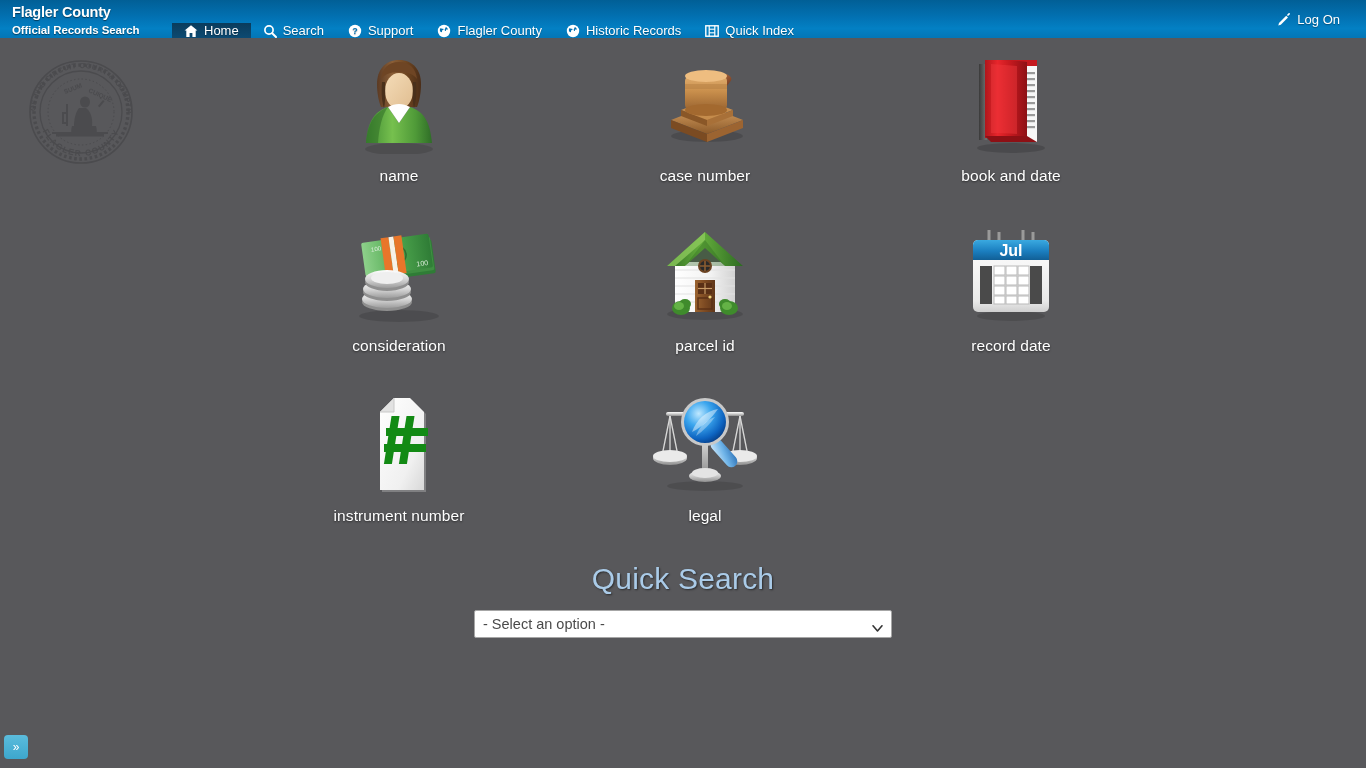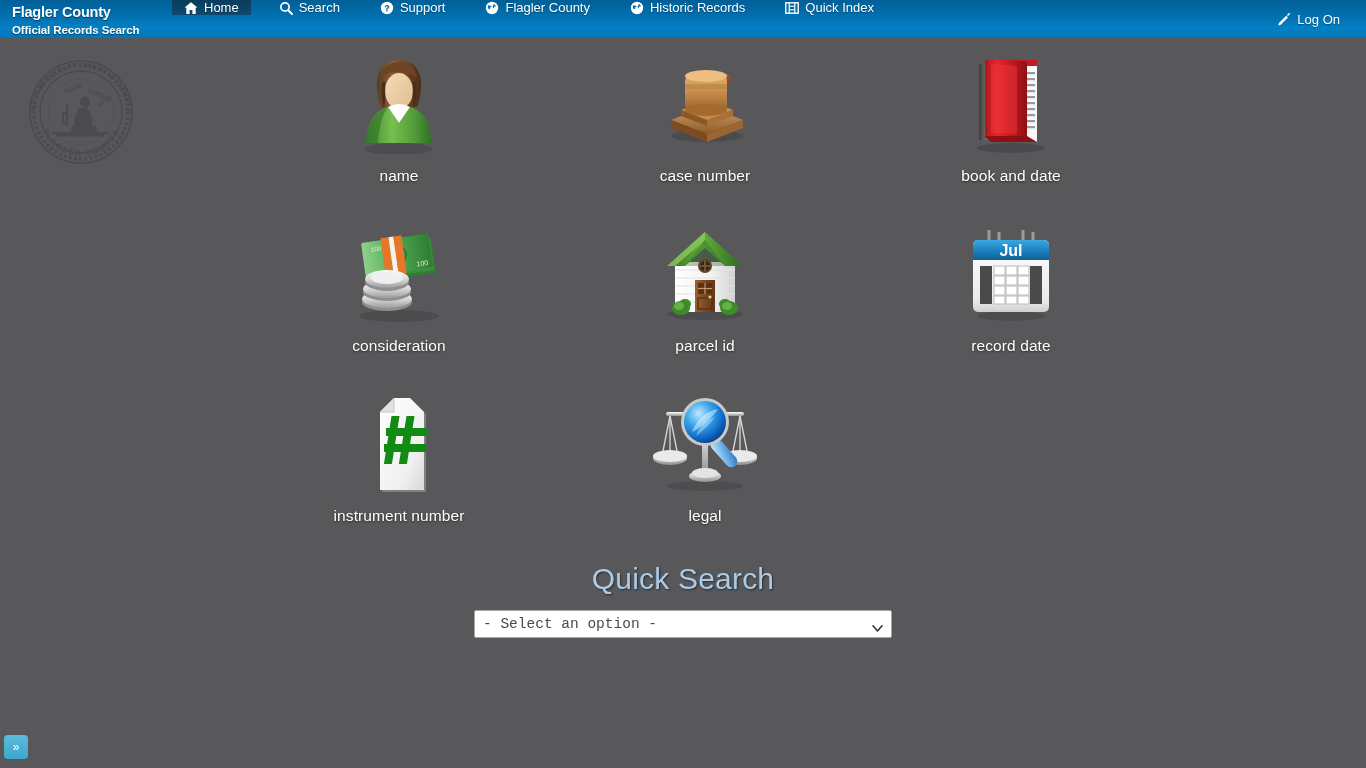--- a/index.html
+++ b/index.html
@@ -39,21 +39,21 @@
     font-size: 14.5px;
     font-weight: bold;
     letter-spacing: -0.2px;
   }
   #brand .brand-line2 {
     font-size: 11.5px;
     font-weight: bold;
     letter-spacing: -0.1px;
     margin-top: 4px;
   }
-  .nav-items { display: flex; align-items: flex-start; gap: 16px; }
+  .nav-items { display: flex; align-items: flex-end; }
   .nav-item {
     display: flex;
     align-items: center;
     gap: 6px;
     padding: 0 12px;
     font-size: 13px;
     color: #ffffff;
     text-decoration: none;
     white-space: nowrap;
     cursor: pointer;
@@ -141,21 +141,21 @@
     margin-top: 14px;
     display: inline-block;
     position: relative;
   }
   #qs-select {
     width: 418px;
     height: 28px;
     background: #ffffff;
     border: 1px solid #a6a6a6;
     border-radius: 2px;
-    font-family: Liberation Mono, monospace;
+    font-family: Liberation Sans, sans-serif;
     font-size: 14.5px;
     color: #4a4a4a;
     padding: 0 24px 0 8px;
     text-align: left;
     -webkit-appearance: none;
     appearance: none;
     cursor: pointer;
     line-height: 26px;
   }
   #qs-chevron {

